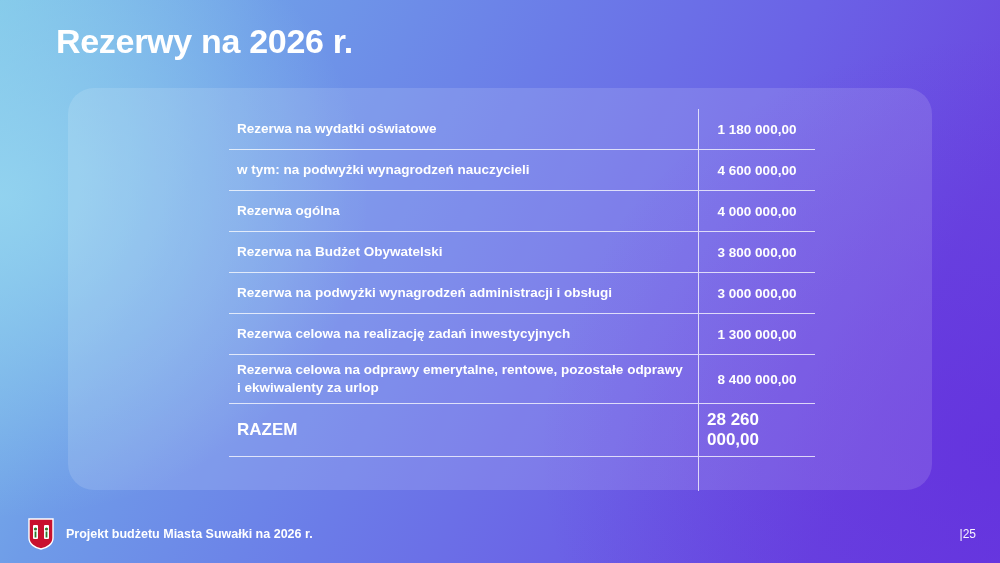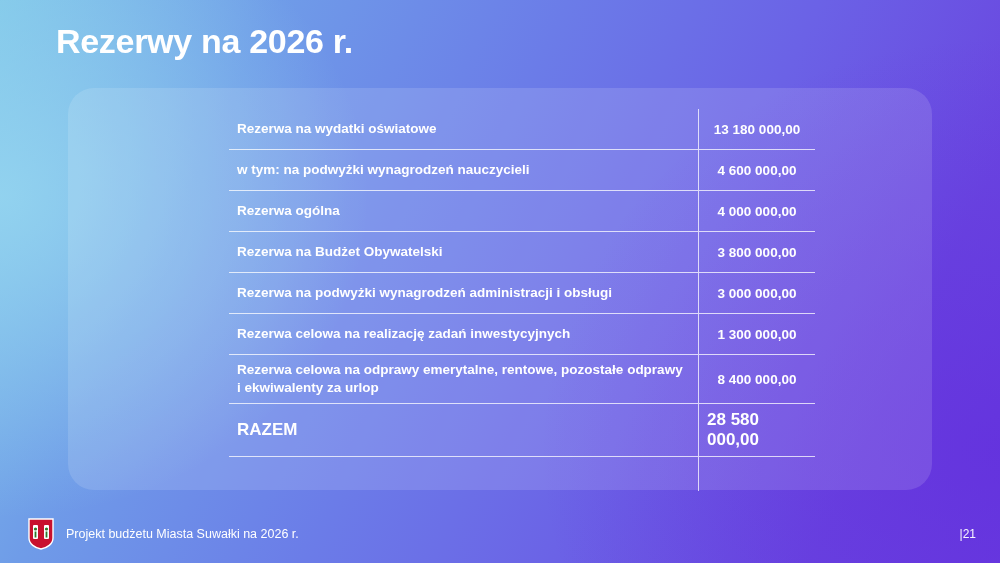--- a/index.html
+++ b/index.html
@@ -127,21 +127,21 @@
     bottom: 13px;
     width: 26px;
     height: 32px;
   }
   .footer-text {
     position: absolute;
     left: 66px;
     bottom: 22px;
     color: #ffffff;
     font-size: 12.5px;
-    font-weight: normal;
+    font-weight: bold;
   }
   .page-num {
     position: absolute;
     right: 24px;
     bottom: 22px;
     color: #ffffff;
     font-size: 12px;
     opacity: 0.95;
   }
 </style>
@@ -151,21 +151,21 @@
 <div class="slide">
 
   <div class="title">Rezerwy na 2026 r.</div>
 
   <div class="panel"></div>
 
   <div class="table">
 
     <div class="row">
       <div class="cell-label">Rezerwa na wydatki oświatowe</div>
-      <div class="cell-value">13 180 000,00</div>
+      <div class="cell-value">1 180 000,00</div>
     </div>
 
     <div class="row">
       <div class="cell-label">w tym: na podwyżki wynagrodzeń nauczycieli</div>
       <div class="cell-value">4 600 000,00</div>
     </div>
 
     <div class="row">
       <div class="cell-label">Rezerwa ogólna</div>
       <div class="cell-value">4 000 000,00</div>
@@ -187,37 +187,37 @@
       <div class="cell-value">1 300 000,00</div>
     </div>
 
     <div class="row">
       <div class="cell-label">Rezerwa celowa na odprawy emerytalne, rentowe, pozostałe odprawy i ekwiwalenty za urlop</div>
       <div class="cell-value">8 400 000,00</div>
     </div>
 
     <div class="row total">
       <div class="cell-label">RAZEM</div>
-      <div class="cell-value">28 580 000,00</div>
+      <div class="cell-value">28 260 000,00</div>
     </div>
 
     <div class="row spacer">
       <div class="cell-label"></div>
       <div class="cell-value"></div>
     </div>
 
   </div>
 
   <div class="footer">
     <svg class="crest" viewBox="0 0 26 32">
       <path d="M1 1 H25 V20 C25 26 19 30 13 31 C7 30 1 26 1 20 Z" fill="#c8102e" stroke="#ffffff" stroke-width="1.4"></path>
       <rect x="5" y="7" width="5" height="14" rx="1" fill="#ffffff"></rect>
       <rect x="16" y="7" width="5" height="14" rx="1" fill="#ffffff"></rect>
       <circle cx="7.5" cy="11" r="1.6" fill="#2b7a2b"></circle>
       <circle cx="18.5" cy="11" r="1.6" fill="#2b7a2b"></circle>
       <rect x="6.6" y="13.5" width="1.8" height="6" fill="#2b7a2b"></rect>
       <rect x="17.6" y="13.5" width="1.8" height="6" fill="#2b7a2b"></rect>
     </svg>
     <div class="footer-text">Projekt budżetu Miasta Suwałki na 2026 r.</div>
-    <div class="page-num">|21</div>
+    <div class="page-num">|25</div>
   </div>
 
 </div>
 
 </body></html>

